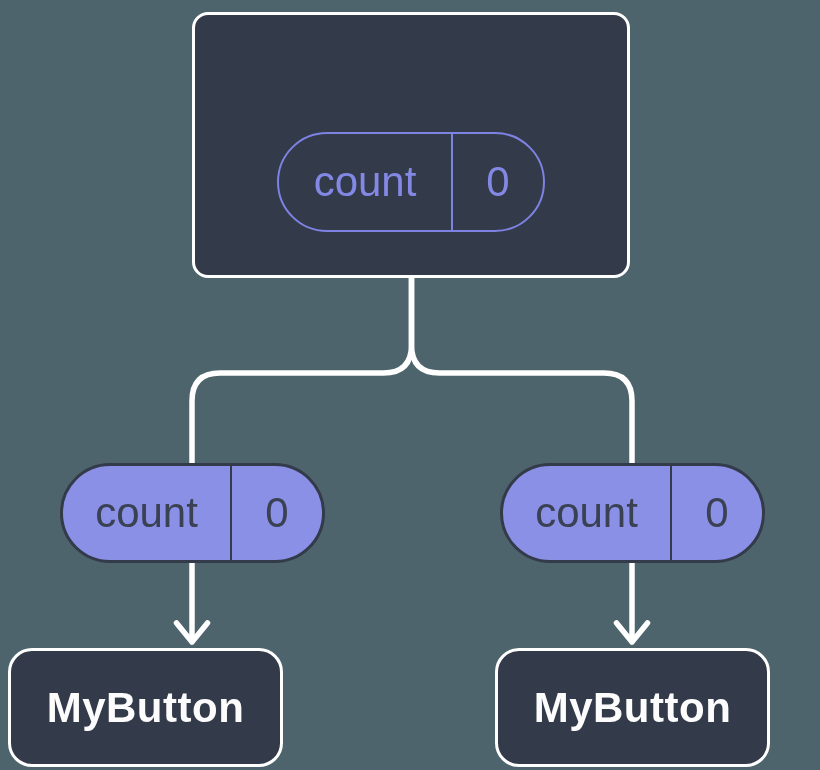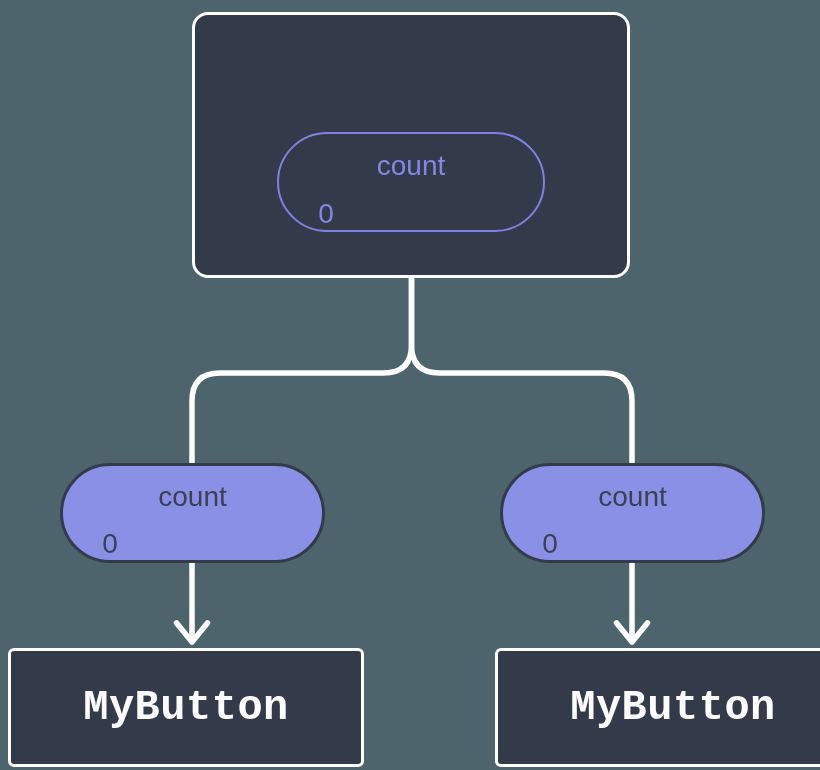--- a/index.html
+++ b/index.html
@@ -44,24 +44,24 @@
     border: 3px solid var(--node-border);
     box-sizing: border-box;
     z-index: 2;
   }
   .node.root {
     left: 192px; top: 12px;
     width: 438px; height: 266px;
     border-radius: 16px;
   }
   .node.leaf {
-    width: 356px; height: 119px;
+    width: 275px; height: 119px;
     top: 648px;
-    border-radius: 6px;
-    display: flex; align-items: center; justify-content: center; font-family: Liberation Mono, monospace;
+    border-radius: 24px;
+    display: flex; align-items: center; justify-content: center;
   }
   .node.leaf.left  { left: 8px; }
   .node.leaf.right { left: 495px; }
   .node-title {
     font-size: 42px;
     font-weight: 600;
     letter-spacing: 0.5px;
     color: var(--title-text);
     text-align: center;
   }
@@ -71,22 +71,21 @@
     line-height: 50px;
   }
   .pill {
     position: absolute;
     box-sizing: border-box;
     border-radius: 999px;
     display: flex;
     align-items: stretch;
     overflow: hidden;
     z-index: 2;
-    font-size: 28px;
-    flex-direction: column;
+    font-size: 42px;
   }
   .pill .pill-key {
     flex: 1;
     display: flex; align-items: center; justify-content: center;
   }
   .pill .pill-value {
     width: 90px;
     display: flex; align-items: center; justify-content: center;
   }
   .pill.outline {

